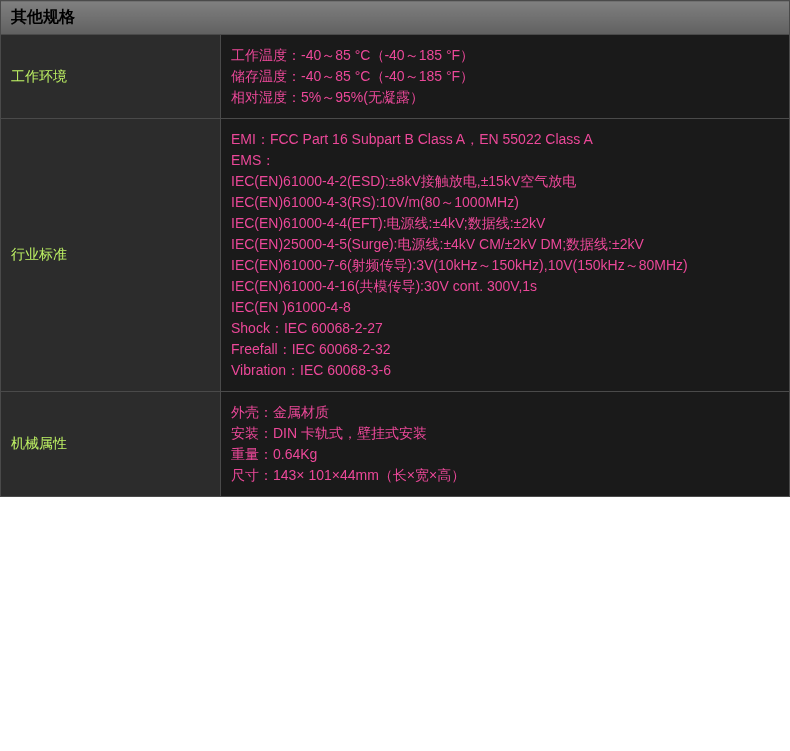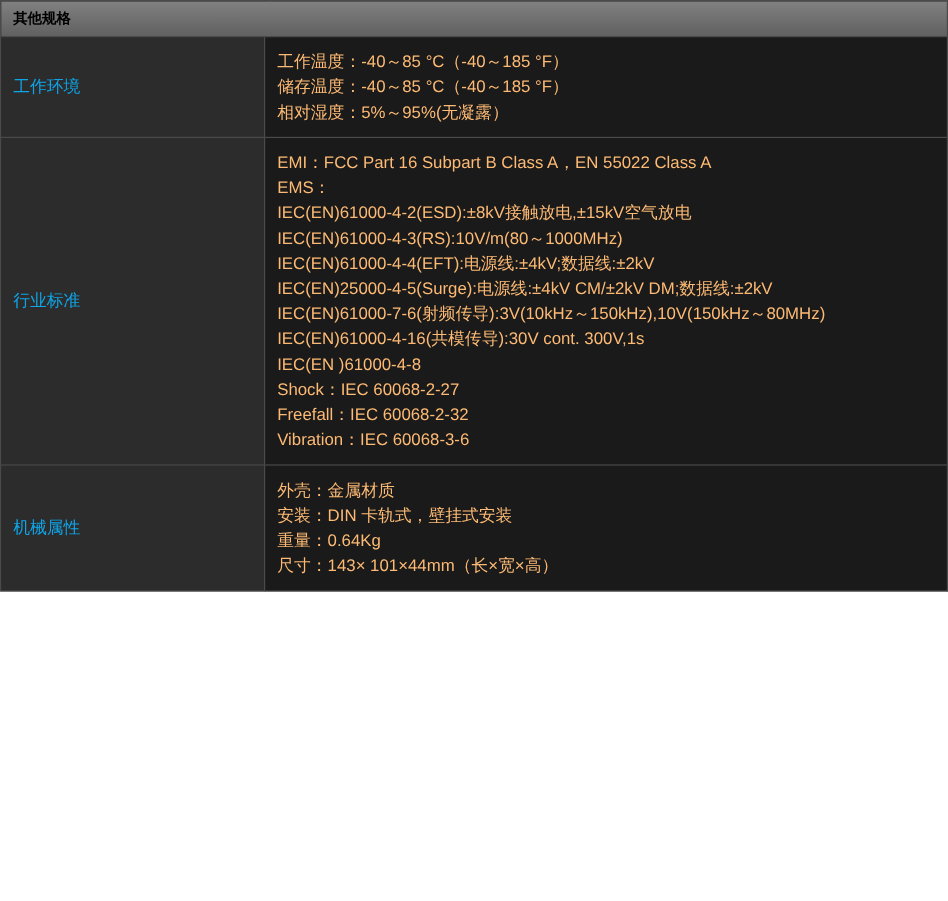--- a/index.html
+++ b/index.html
@@ -14,37 +14,37 @@
     }
     .spec-table {
       width: 790px;
       background: #1a1a1a;
       border-collapse: collapse;
     }
     .header-row {
       background: linear-gradient(to bottom, #808080 0%, #606060 100%);
       color: #000000;
       font-weight: bold;
-      font-size: 12px;
+      font-size: 16px;
       padding: 6px 10px;
       border: 1px solid #4a4a4a;
       margin-left: 36px;
     }
     .label-cell {
       background: #2c2c2c;
-      color: #0ea5e9;
+      color: #bef264;
       font-size: 14px;
       padding: 12px 10px;
       vertical-align: middle;
       width: 220px;
       border: 1px solid #4a4a4a;
     }
     .value-cell {
       background: #1a1a1a;
-      color: #fdba74;
+      color: #ec4899;
       font-size: 14px;
       padding: 10px 10px;
       vertical-align: top;
       border: 1px solid #4a4a4a;
       line-height: 1.5;
     }
     .value-line {
       display: block;
     }
   </style>

